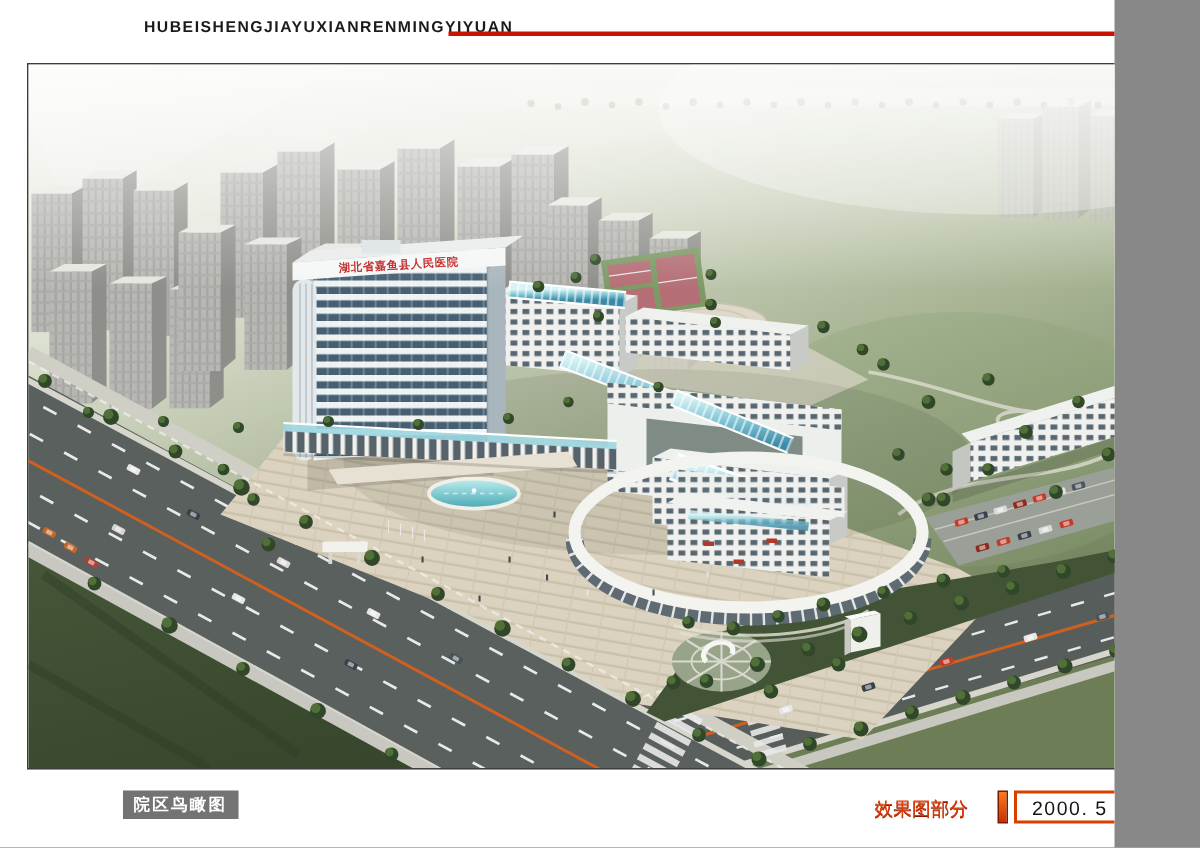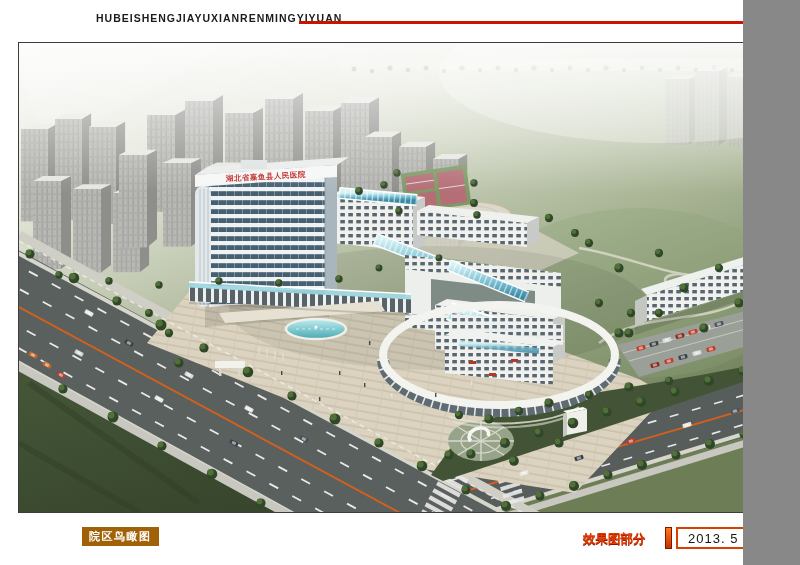--- a/index.html
+++ b/index.html
@@ -8,23 +8,23 @@
   .abs{position:absolute;}
   .pinyin{left:96px;top:12px;font-size:10.5px;font-weight:bold;letter-spacing:1px;color:#1b1b1b;white-space:nowrap;}
   .rule{background:#c81400;}
   .rule-top{left:299px;top:21px;width:479px;height:3px;}
   .rule-right-a{left:775px;top:21px;width:3px;height:201px;}
   .rule-right-b{left:775px;top:513px;width:3px;height:14px;}
   .side-title{left:763px;top:231px;width:32px;height:285px;writing-mode:vertical-rl;text-orientation:upright;
               font-size:15px;font-weight:bold;letter-spacing:2.5px;color:#0c0c0c;line-height:32px;}
   .photo{left:18px;top:42px;width:746px;height:469px;border:1px solid #3c3c3c;background:#dfe3d8;}
   .photo svg{display:block;width:746px;height:469px;}
-  .caption{left:82px;top:527px;background:#a16207;color:#ffffff;font-size:11px;font-weight:bold;
+  .caption{left:82px;top:527px;background:#737373;color:#ffffff;font-size:11px;font-weight:bold;
            letter-spacing:1.5px;padding:2px 7px;white-space:nowrap;}
-  .f-label{left:583px;top:531px;font-size:12.5px;font-weight:bold;color:#e03c00;white-space:nowrap;
+  .f-label{left:583px;top:531px;font-size:12.5px;font-weight:normal;color:#e03c00;white-space:nowrap;
            text-shadow:0 1px 0 #8c1400;}
   .f-bar{left:665px;top:527px;width:7px;height:22px;background:linear-gradient(#ff7a1a,#c83000);
          border:1px solid #801800;box-sizing:border-box;}
   .f-datebox{left:676px;top:527px;width:102px;height:22px;border:2px solid #d84000;box-sizing:border-box;
              background:#ffffff;display:flex;align-items:center;padding-left:10px;
              font-size:13px;letter-spacing:1px;color:#151515;}
 </style>
 </head>
 <body>
 
@@ -487,16 +487,16 @@
 
     <rect width="746" height="150" fill="url(#gMist)" opacity="0.85"></rect>
     <ellipse cx="640" cy="30" rx="220" ry="70" fill="#ffffff" opacity="0.3"></ellipse>
   </svg>
   </div>
 
   <div class="abs caption">院区鸟瞰图</div>
   <div class="abs f-label">效果图部分</div>
   <div class="abs f-bar"></div>
   <div class="abs f-datebox">
-    <span>2013. 5</span>
+    <span>2000. 5</span>
   </div>
 
 </div>
 
 </body></html>

